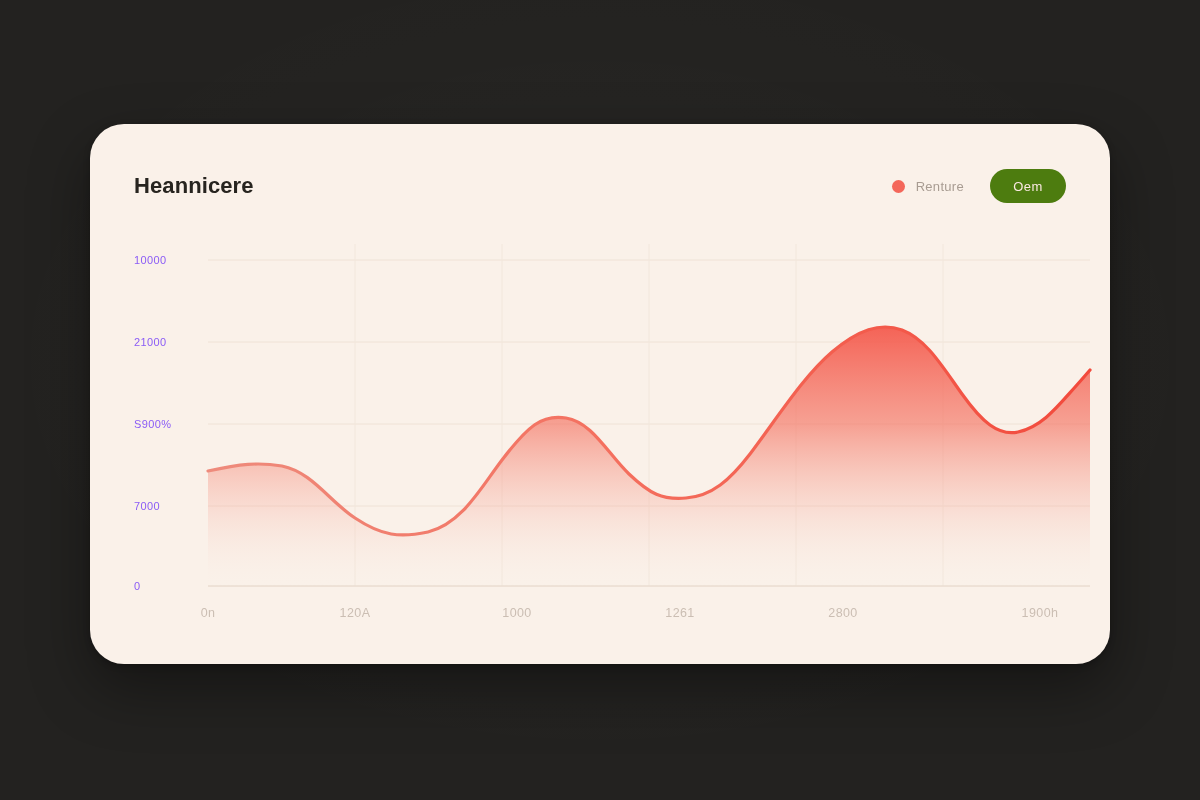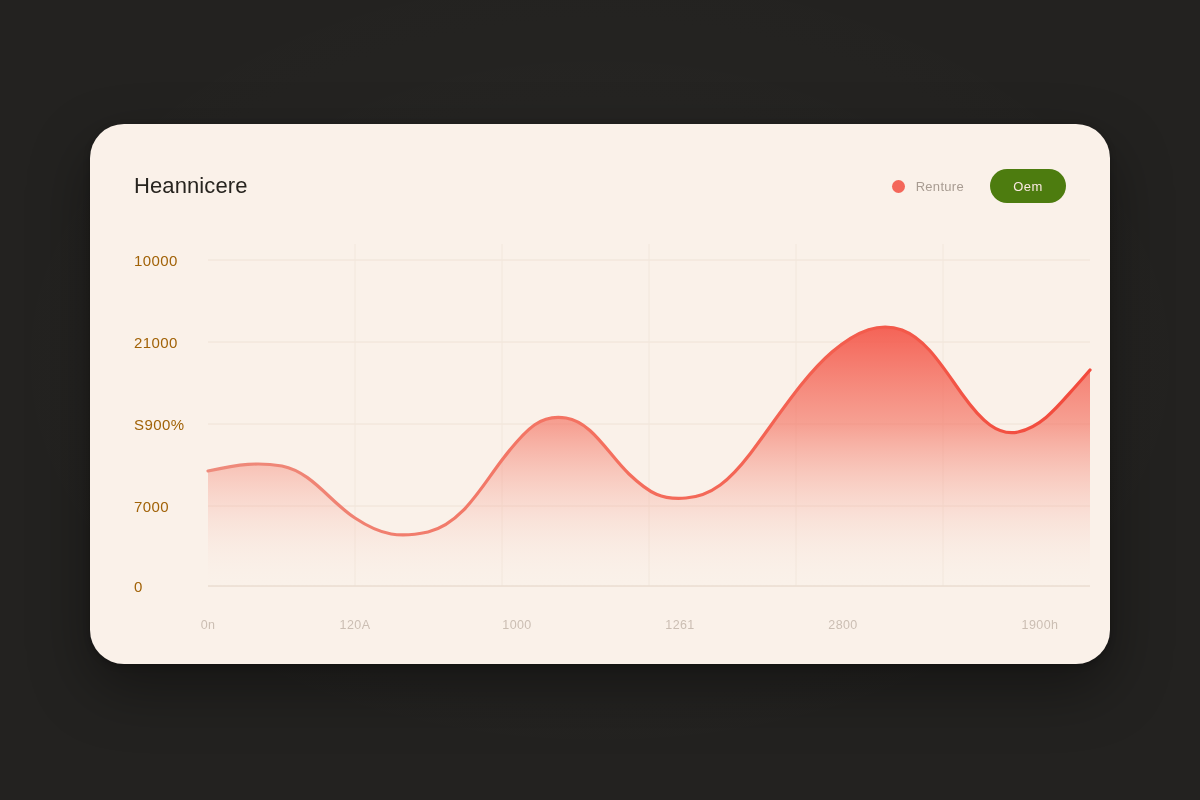--- a/index.html
+++ b/index.html
@@ -42,21 +42,21 @@
     right: 44px;
     top: 42px;
     height: 40px;
     display: flex;
     align-items: center;
     justify-content: space-between;
   }
 
   .card-title {
     font-size: 22px;
-    font-weight: normal;
+    font-weight: bold;
     color: #27241F;
     letter-spacing: 0.1px;
     line-height: 1;
   }
 
   .header-right {
     display: flex;
     gap: 26px;
   }
 
@@ -115,31 +115,31 @@
     position: absolute;
     left: 44px;
     top: 0;
     width: 76px;
     height: 540px;
   }
   .y-tick {
     position: absolute;
     left: 0;
     width: 76px;
-    font-size: 15px;
-    color: #a16207;
+    font-size: 11px;
+    color: #8b5cf6;
     letter-spacing: 0.4px;
     filter: blur(0.3px);
     transform: translateY(-50%);
   }
 
   .x-axis {
     position: absolute;
     left: 0;
-    top: 494px;
+    top: 482px;
     width: 1020px;
     height: 30px;
   }
   .x-tick {
     position: absolute;
     top: 0;
     font-size: 12.5px;
     color: #CBBEB3;
     letter-spacing: 0.4px;
     filter: blur(0.45px);

